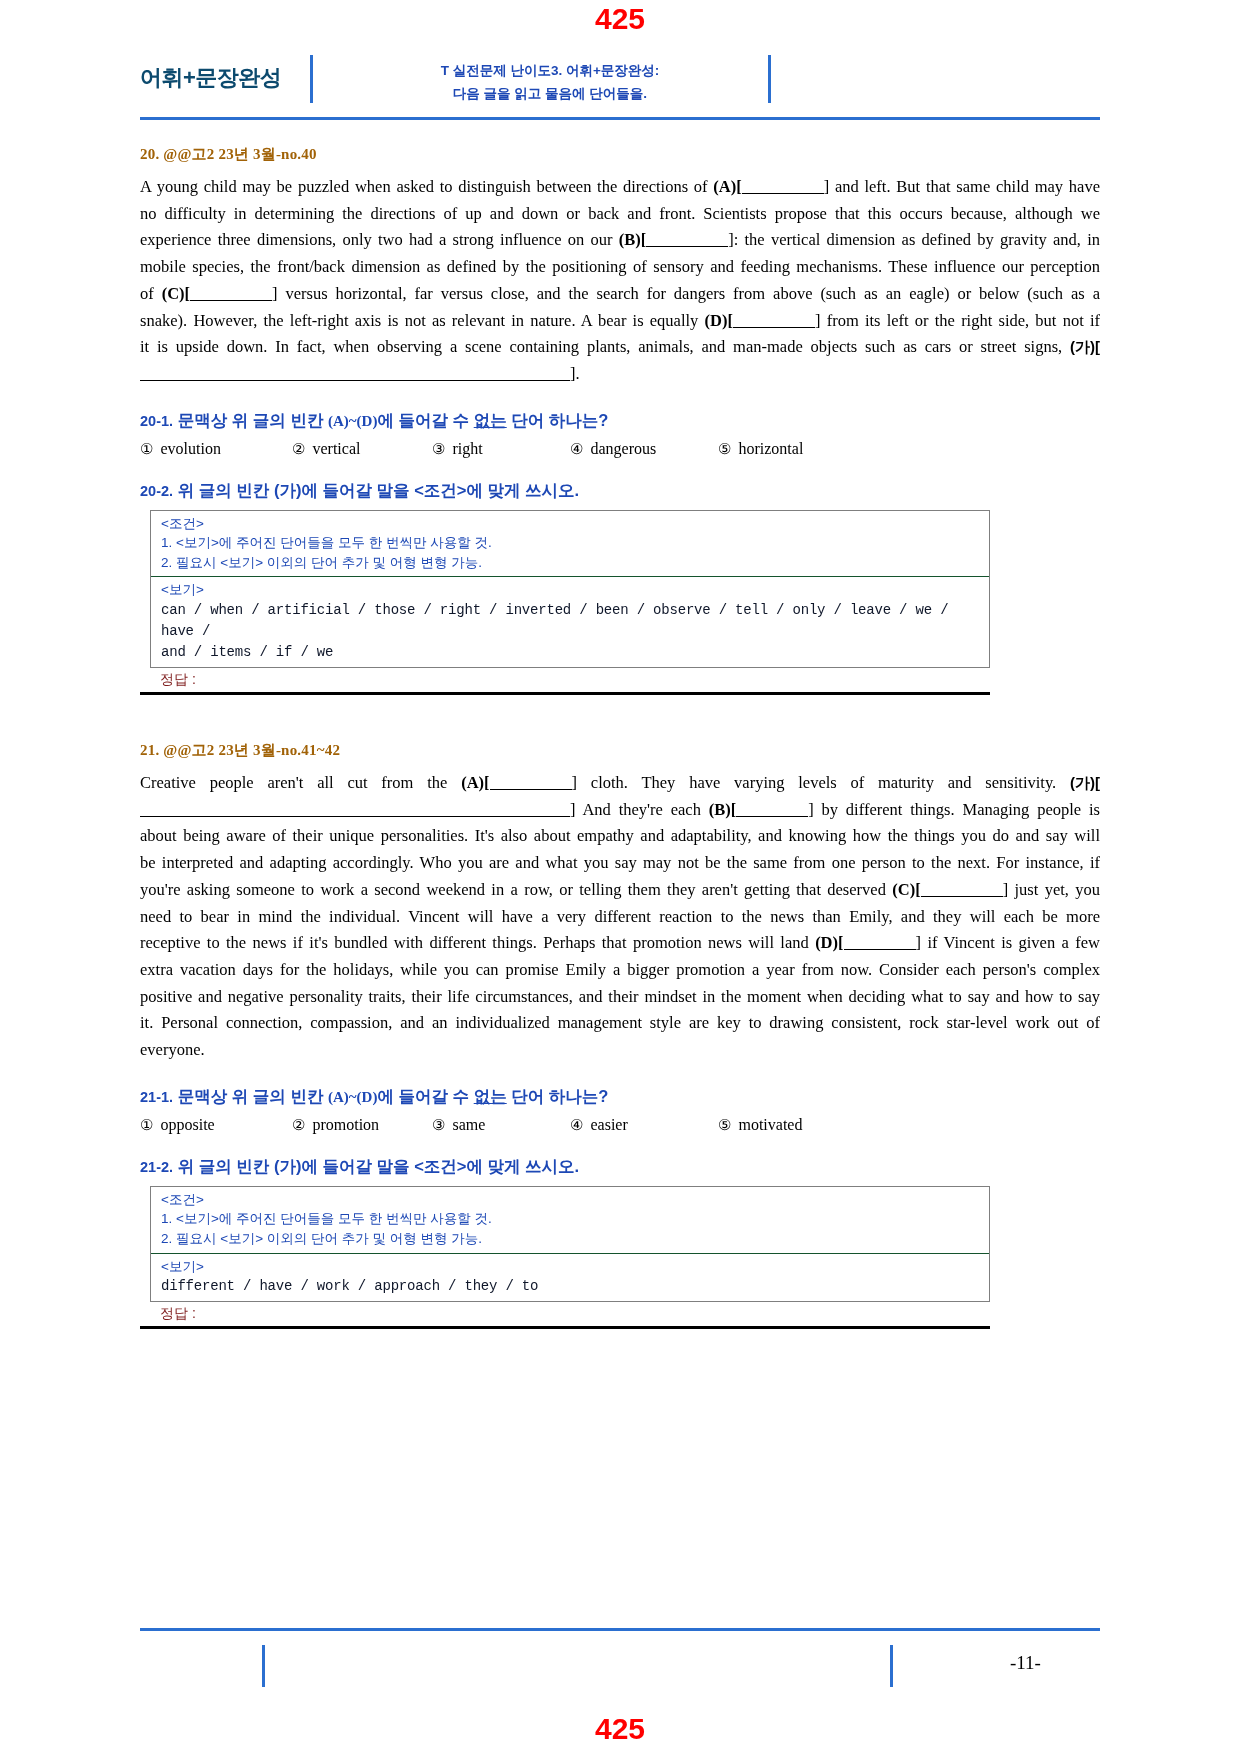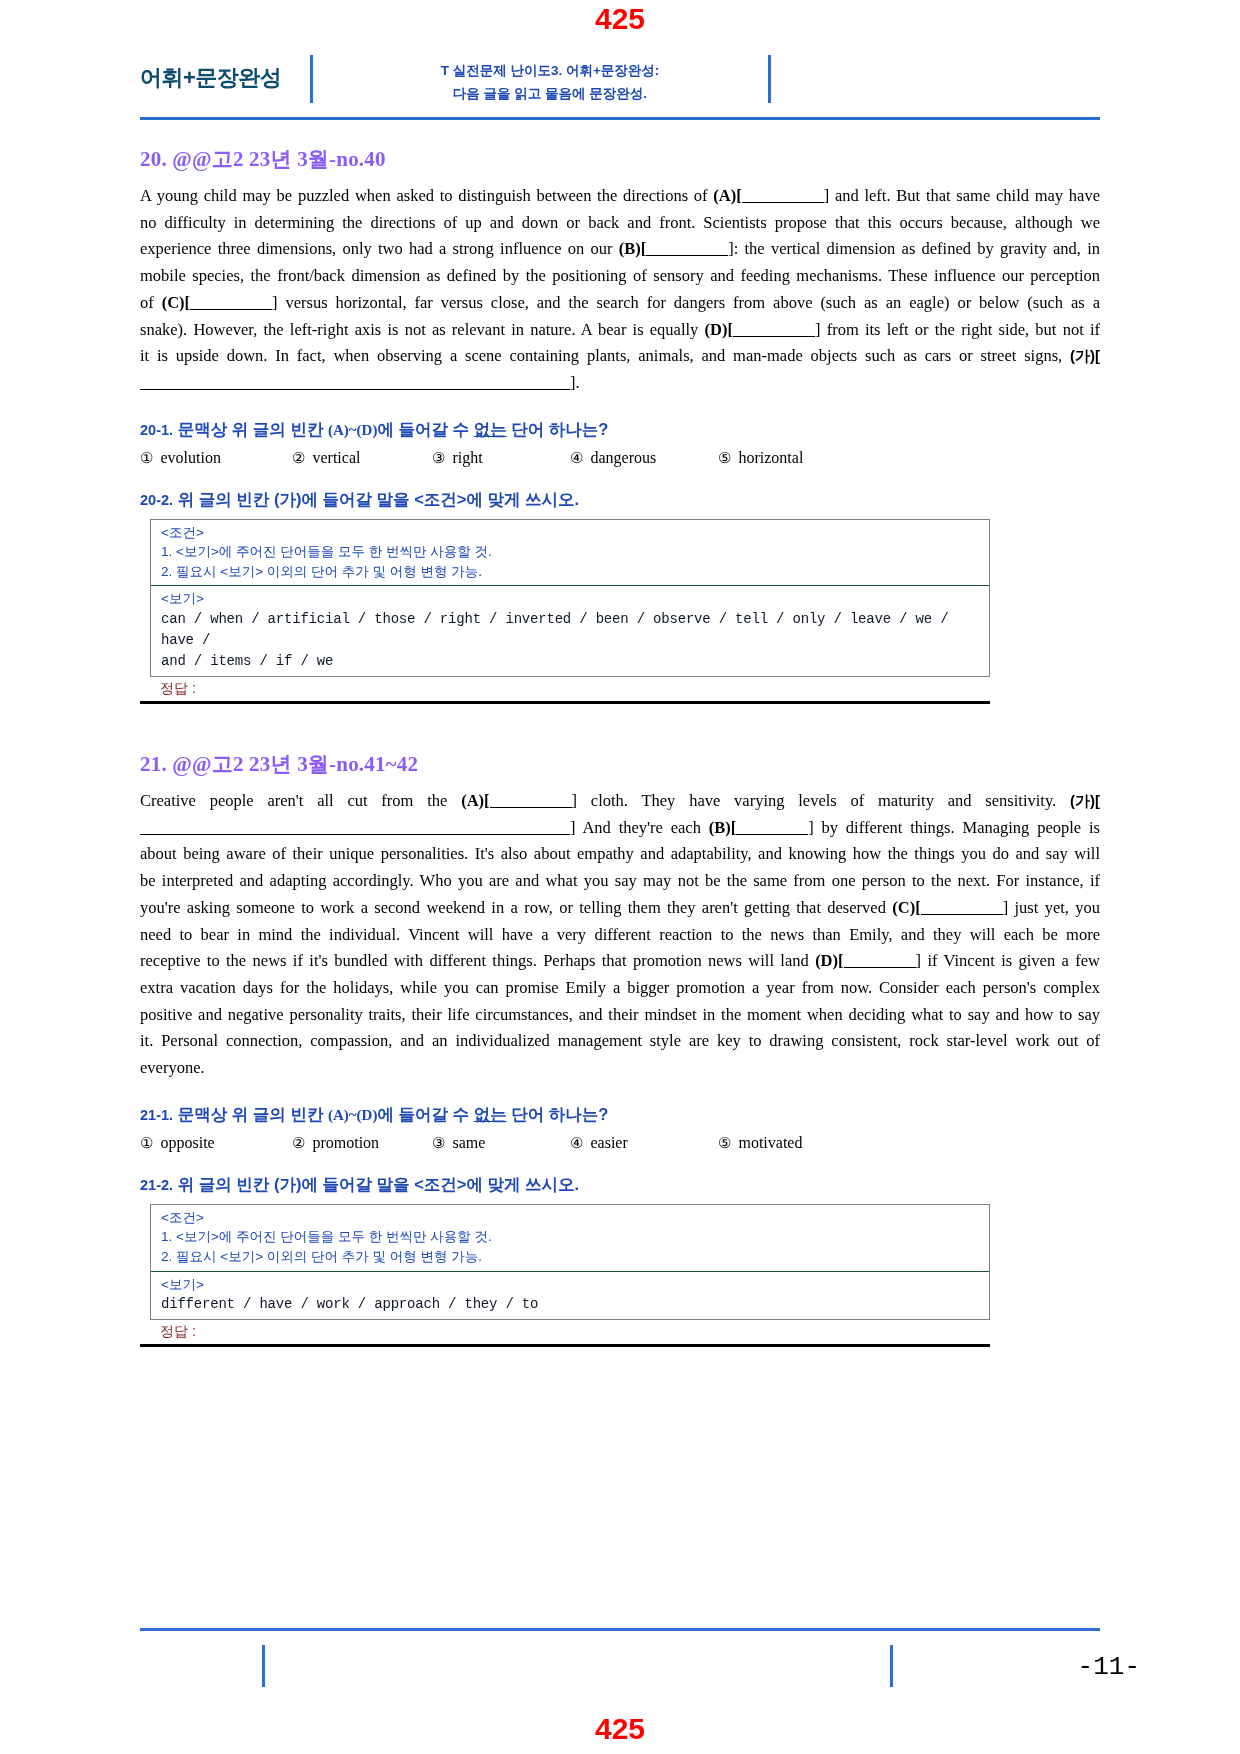--- a/index.html
+++ b/index.html
@@ -92,23 +92,23 @@
 
   
   .content {
     position: absolute;
     top: 145px;
     left: 140px;
     width: 960px;
   }
 
   .q-title {
-    color: #8b5cf6;
-    font-weight: bold;
-    font-size: 21px;
+    color: #a16207;
+    font-weight: bold;
+    font-size: 15px;
     font-family: "Liberation Serif", serif;
     margin: 0 0 10px 0;
     letter-spacing: 0.2px;
   }
   .passage {
     text-align: justify;
     text-justify: inter-word;
     font-size: 16.5px;
     line-height: 1.62;
     margin: 0;
@@ -233,23 +233,23 @@
     left: 890px;
     width: 3px;
     height: 42px;
     background: #2b6fd0;
   }
   .footer-page {
     position: absolute;
     top: 1652px;
     left: 1010px;
     width: 130px;
-    text-align: right;
-    font-family: Liberation Mono, monospace;
-    font-size: 26px;
+    text-align: left;
+    font-family: Liberation Serif, serif;
+    font-size: 19px;
   }
   .bottom-page-number {
     position: absolute;
     top: 1712px;
     left: 0;
     width: 1240px;
     text-align: center;
     color: #ff0000;
     font-size: 30px;
     font-weight: bold;
@@ -262,21 +262,21 @@
 <div class="page">
 
   <div class="top-page-number">425</div>
 
   <div class="header">
     <div class="header-title">어휘+문장완성</div>
     <div class="header-rule-v"></div>
     <div class="header-rule-v2"></div>
     <div class="header-sub">
       <div>T 실전문제 난이도3. 어휘+문장완성:</div>
-      <div>다음 글을 읽고 물음에 문장완성.</div>
+      <div>다음 글을 읽고 물음에 단어들을.</div>
     </div>
   </div>
   <div class="header-line"></div>
 
   <div class="content">
 
     <div>
       <p class="q-title">20. @@고2 23년 3월-no.40</p>
       <p class="passage">A young child may be puzzled when asked to distinguish between the directions of <b>(A)[</b><span class="blank-s"></span>] and left. But that same child may have no difficulty in determining the directions of up and down or back and front. Scientists propose that this occurs because, although we experience three dimensions, only two had a strong influence on our <b>(B)[</b><span class="blank-s"></span>]: the vertical dimension as defined by gravity and, in mobile species, the front/back dimension as defined by the positioning of sensory and feeding mechanisms. These influence our perception of <b>(C)[</b><span class="blank-s"></span>] versus horizontal, far versus close, and the search for dangers from above (such as an eagle) or below (such as a snake). However, the left-right axis is not as relevant in nature. A bear is equally <b>(D)[</b><span class="blank-s"></span>] from its left or the right side, but not if it is upside down. In fact, when observing a scene containing plants, animals, and man-made objects such as cars or street signs, <span class="ga">(가)[</span><span class="blank-long"></span>].</p>
 

